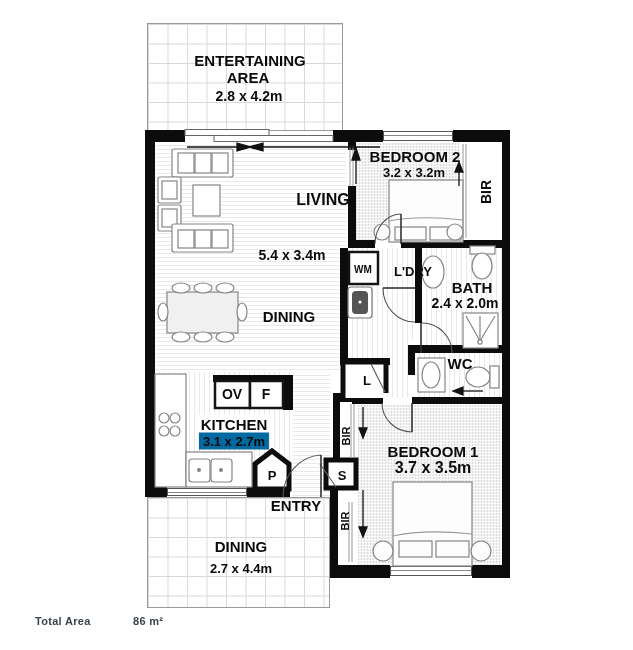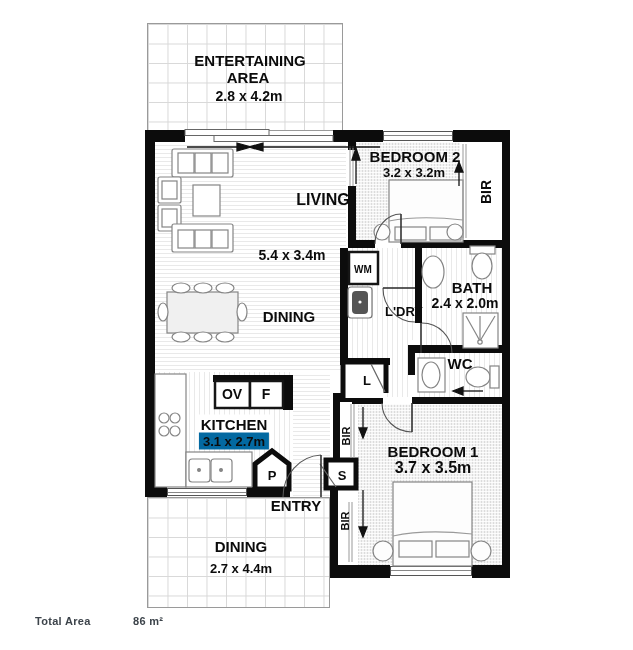--- a/index.html
+++ b/index.html
@@ -248,21 +248,21 @@
 
   <div class="label" style="left:293px;top:200px;font-size:16px;margin-left:30px;">LIVING</div>
   <div class="label" style="left:292px;top:255px;font-size:14px;text-align:right;">5.4 x 3.4m</div>
   <div class="label" style="left:289px;top:316px;font-size:15px;">DINING</div>
 
   <div class="label" style="left:415px;top:156px;font-size:15px;">BEDROOM 2</div>
   <div class="label" style="left:414px;top:172px;font-size:13px;">3.2 x 3.2m</div>
   <div class="label vlabel" style="left:486px;top:192px;font-size:14px;">BIR</div>
 
   <div class="label" style="left:363px;top:269px;font-size:10px;">WM</div>
-  <div class="label" style="left:404px;top:271px;font-size:13px;margin-top:40px;">L'DRY</div>
+  <div class="label" style="left:413px;top:271px;font-size:13px;">L'DRY</div>
 
   <div class="label" style="left:466px;top:287px;font-size:15px;padding-left:12px;">BATH</div>
   <div class="label" style="left:465px;top:303px;font-size:14px;">2.4 x 2.0m</div>
   <div class="label" style="left:460px;top:363px;font-size:15px;">WC</div>
 
   <div class="label" style="left:232px;top:394px;font-size:14px;">OV</div>
   <div class="label" style="left:266px;top:394px;font-size:14px;">F</div>
   <div class="label" style="left:234px;top:424px;font-size:15px;background:#fff;padding:1px 4px;">KITCHEN</div>
   <div class="label" style="left:234px;top:441px;font-size:13px;background:#0369a1;padding:1px 4px;">3.1 x 2.7m</div>
   <div class="label" style="left:272px;top:475px;font-size:13px;">P</div>

